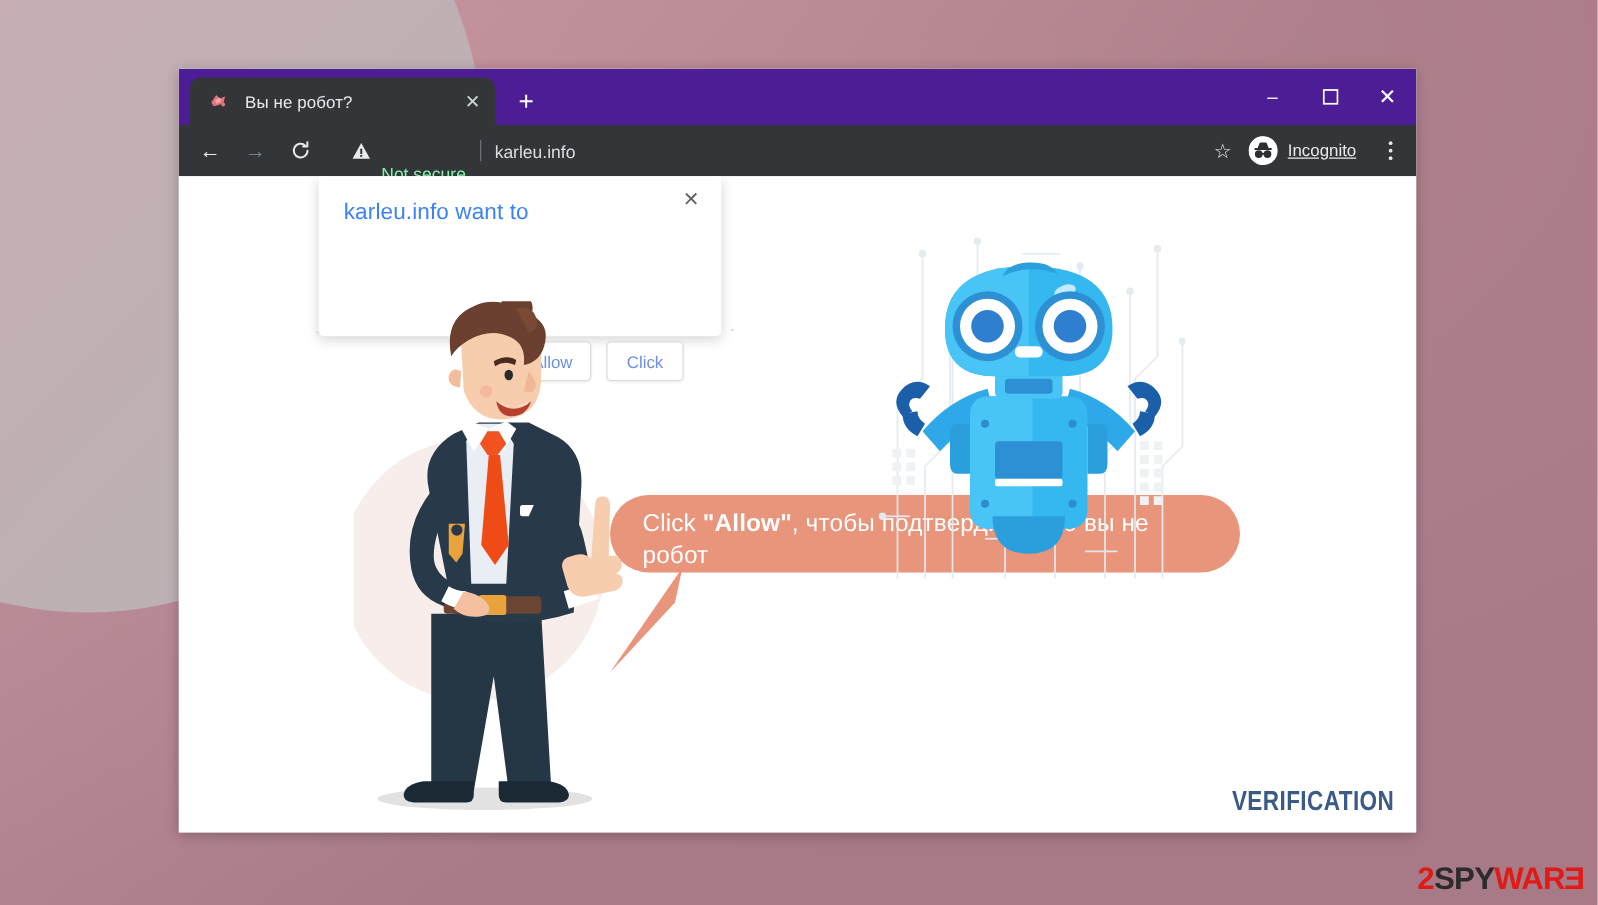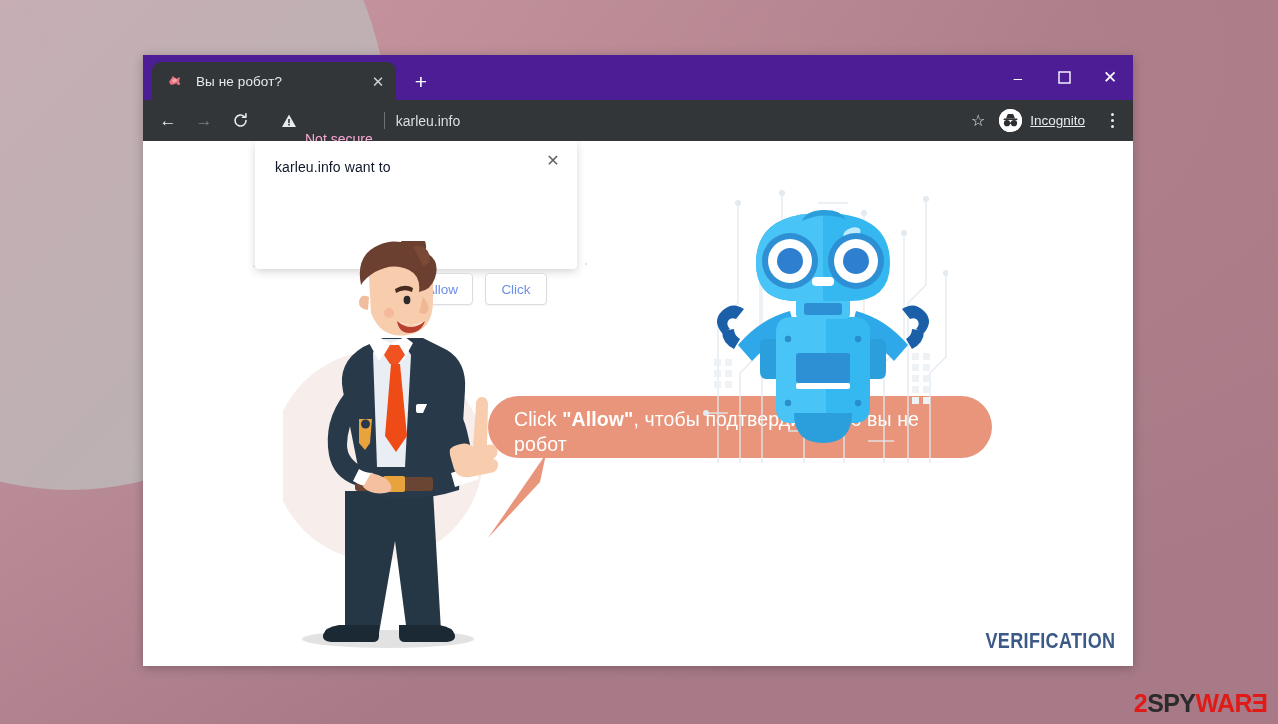--- a/index.html
+++ b/index.html
@@ -84,21 +84,21 @@
     color:#e8eaed;font-size:17px;line-height:1;
   }
   .navbtn.fwd{color:#7b7f83;}
   .omnibox{
     flex:1 1 auto;height:30px;display:flex;align-items:center;
     padding-left:14px;margin-left:6px;
   }
   .warn-ico{
     width:16px;height:16px;margin-right:8px;position:relative;flex:0 0 auto;
   }
-  .notsecure{color:#f9a8d4;font-size:14px;white-space:nowrap;margin-top:36px;}
+  .notsecure{color:#86efac;font-size:14px;white-space:nowrap;margin-top:36px;}
   .divider{
     width:1px;height:17px;background:#6e7276;margin:0 11px;
   }
   .url{color:#dcdfe2;font-size:14px;white-space:nowrap;}
   .star{
     width:30px;height:30px;display:flex;align-items:center;justify-content:center;
     color:#e8eaed;font-size:16px;margin-right:3px;
   }
   .incognito{
     height:28px;border-radius:14px;display:flex;align-items:center;
@@ -118,21 +118,21 @@
   
   .viewport{position:relative;height:525px;background:#fff;overflow:hidden;}
 
   
   .permdlg{
     position:absolute;left:112px;top:0px;width:322px;height:128px;
     background:#fff;border-radius:0 0 4px 4px;
     box-shadow:0 3px 9px rgba(0,0,0,.16);
     box-sizing:border-box;padding:18px 0 0 20px;
   }
-  .perm-title{font-size:14px;color:#0f172a;letter-spacing:.1px;}
+  .perm-title{font-size:18px;color:#3b82f6;letter-spacing:.1px;}
   .perm-row{display:flex;align-items:center;margin-top:17px;}
   .bell{width:17px;height:17px;position:relative;flex:0 0 auto;margin-right:14px;}
   .perm-sub{font-size:13.5px;color:#4a4a4a;}
   .perm-x{
     position:absolute;right:12px;top:8px;width:24px;height:24px;
     display:flex;align-items:center;justify-content:center;
     color:#5f6368;font-size:16px;line-height:1;
   }
   .perm-actions{
     position:absolute;right:30px;bottom:-36px;display:flex;gap:12px;

